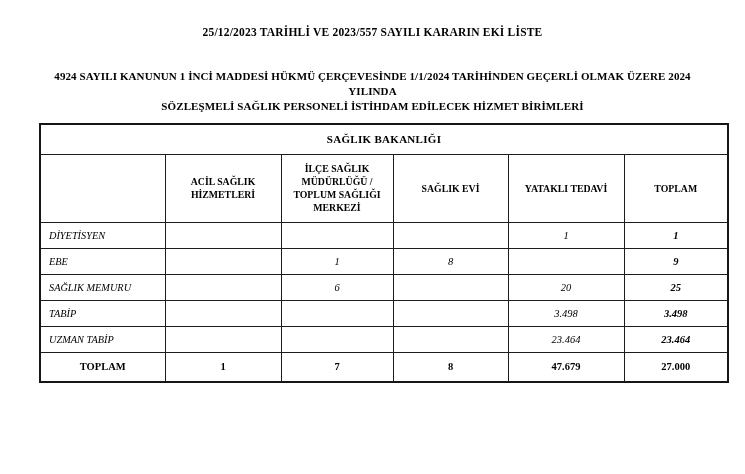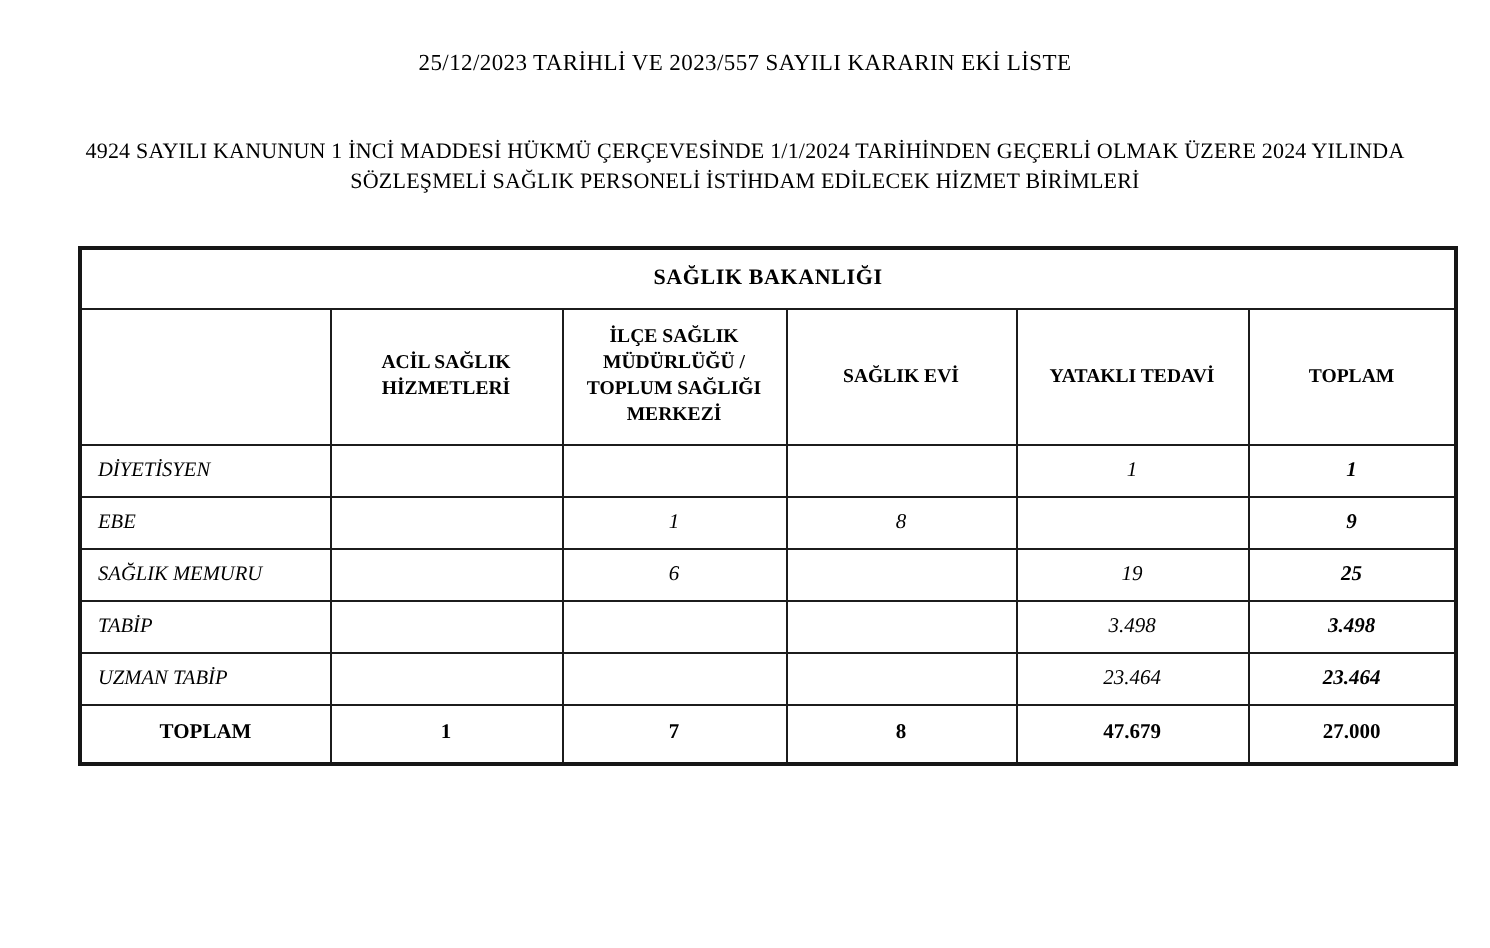--- a/index.html
+++ b/index.html
@@ -9,31 +9,31 @@
     font-family: "Liberation Serif", "DejaVu Serif", serif;
     color: #000;
     overflow: hidden;
     position: relative;
   }
   .doc-title {
     position: absolute;
     top: 26px; left: 0; right: 0;
     text-align: center;
     font-size: 11.5px;
-    font-weight: normal;
+    font-weight: bold;
     letter-spacing: 0.2px;
   }
   .doc-subtitle {
     position: absolute;
     top: 69px; left: 50%;
     transform: translateX(-50%);
     width: 660px;
     text-align: center;
     font-size: 11px;
-    font-weight: normal;
+    font-weight: bold;
     line-height: 15px;
     letter-spacing: 0.1px;
   }
   table.main {
     position: absolute;
     top: 123px; left: 39px;
     width: 688px;
     border-collapse: collapse;
     table-layout: fixed;
     border: 2.2px solid #161616;
@@ -125,21 +125,21 @@
     <td class="c-val"></td>
     <td class="c-val c-total">9</td>
   </tr>
 
 
   <tr class="r-data">
     <td class="c-label">SAĞLIK MEMURU</td>
     <td class="c-val"></td>
     <td class="c-val">6</td>
     <td class="c-val"></td>
-    <td class="c-val">19</td>
+    <td class="c-val">20</td>
     <td class="c-val c-total">25</td>
   </tr>
 
 
   <tr class="r-data">
     <td class="c-label">TABİP</td>
     <td class="c-val"></td>
     <td class="c-val"></td>
     <td class="c-val"></td>
     <td class="c-val">3.498</td>

